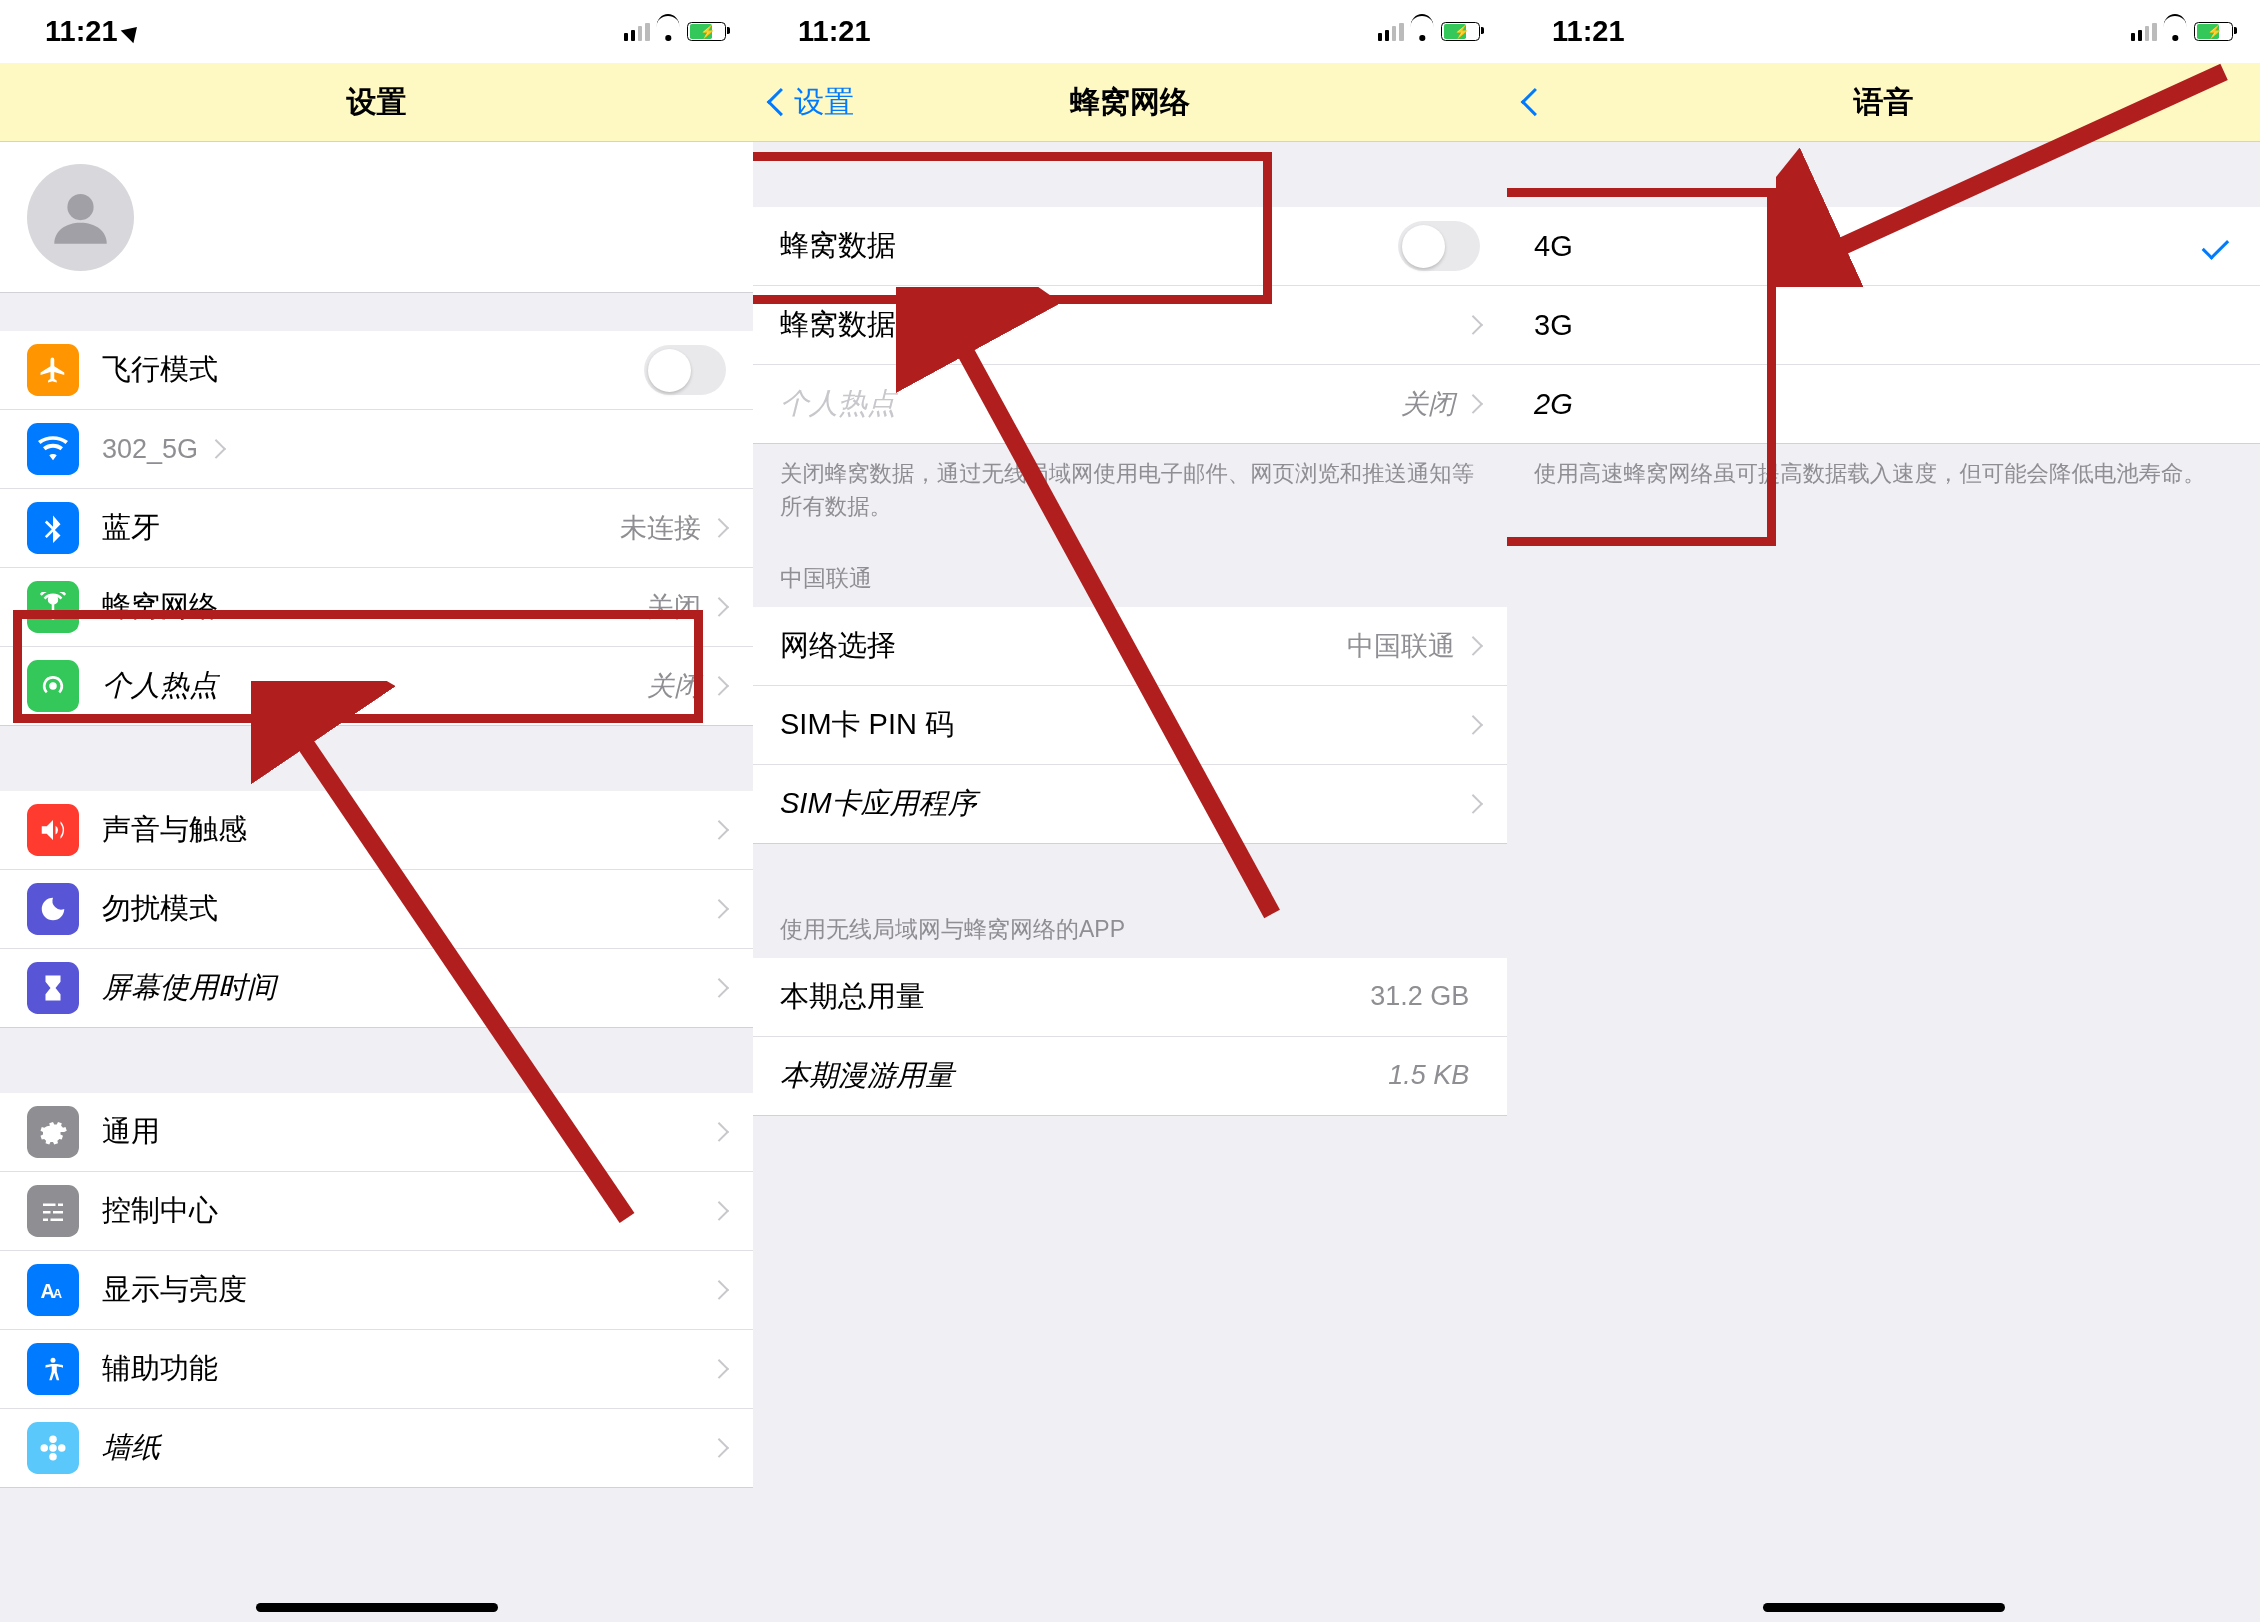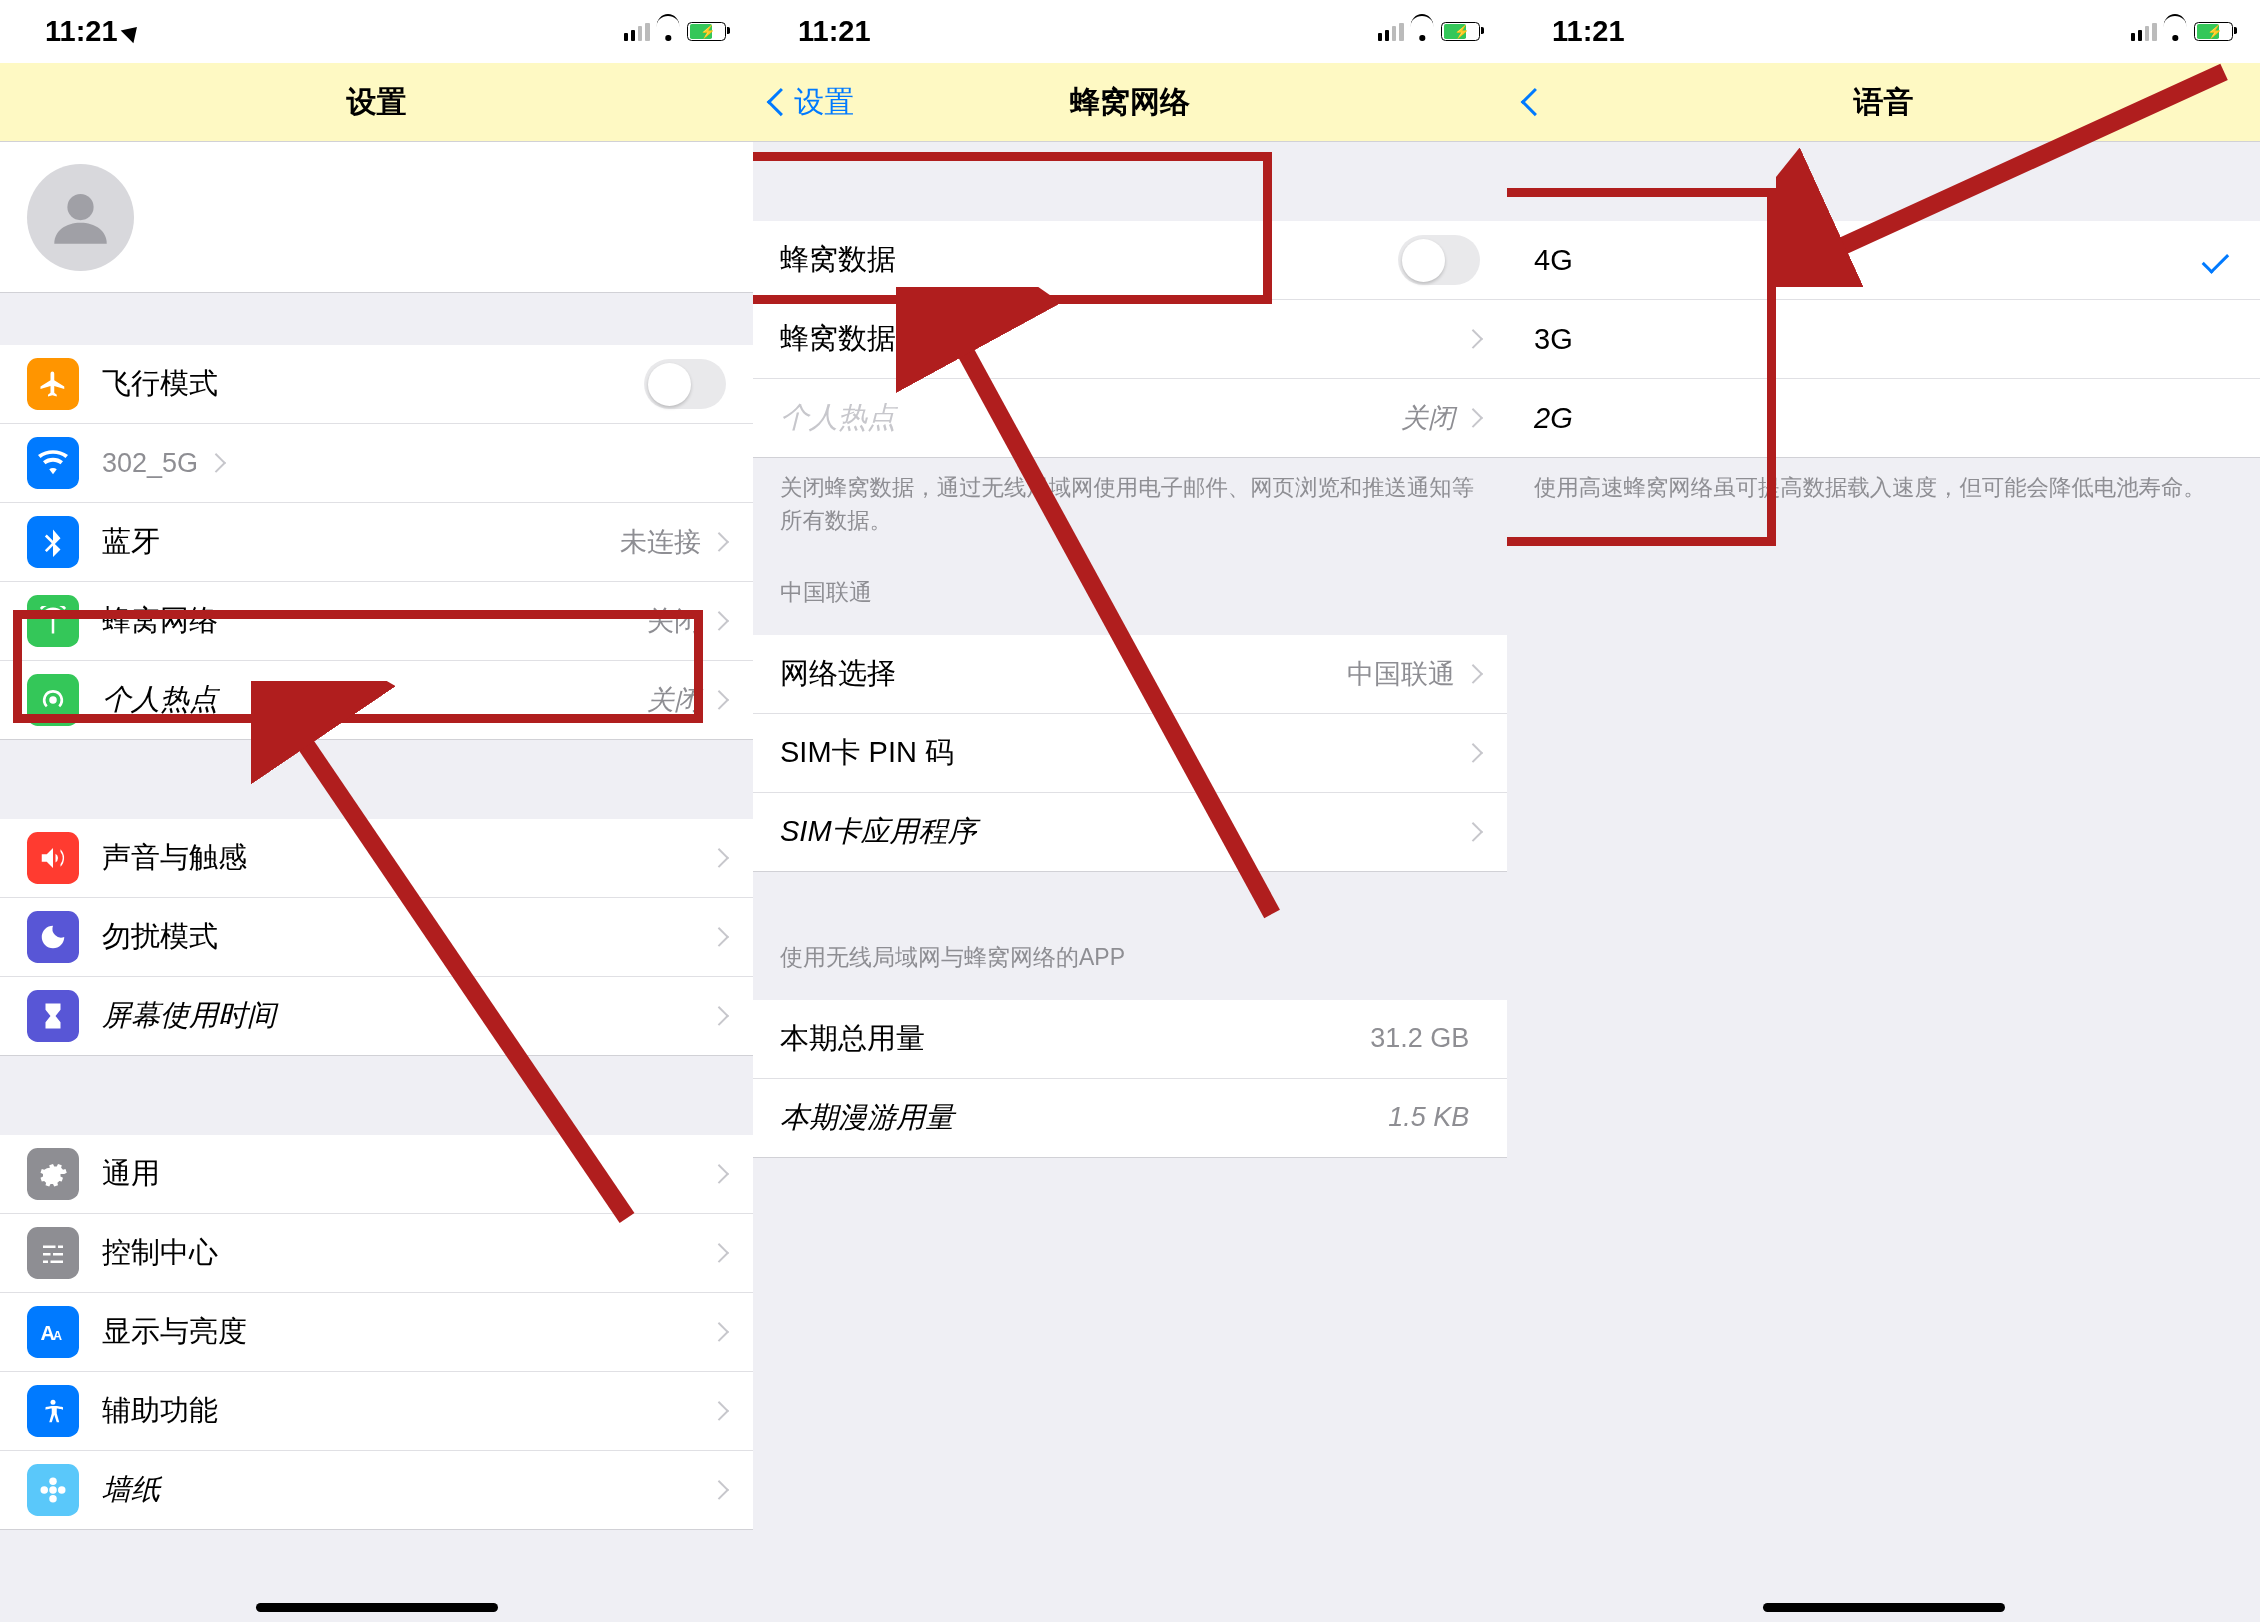--- a/index.html
+++ b/index.html
@@ -26,21 +26,21 @@
   .batt i{position:absolute;left:1.8px;top:1.8px;bottom:1.8px;width:60%;background:#34c759;border-radius:1.8px;}
   .bolt{position:absolute;left:12.5px;top:0.9px;font-size:12.5px;color:#000;}
 
   
   .navbar { position:relative; height:79px; background:#fef9c3; display:flex; align-items:center; justify-content:center; border-bottom:0.9px solid #d1d1d6;}
   .nav-title { font-size:30px; font-weight:600; }
   .nav-back { position:absolute; left:18px; top:0; bottom:0; display:flex; align-items:center; color:#007aff; font-size:30px; gap:3.6px;}
   .chev-left { width:19.7px;height:19.7px;border-left:3.6px solid #007aff;border-bottom:3.6px solid #007aff;transform:rotate(45deg);}
 
   
-  .group { margin-top:16px; }
+  .group { margin-top:2px; }
   .spacer { height:36px; }
   .section-h { padding:27px 27px 10.7px 27px; color:#8e8e93; font-size:23px; }
   .row { background:#fff; min-height:79px; display:flex; align-items:center; padding:0 27px 0 27px; border-bottom:0.9px solid #e0e0e4; position:relative;}
   .row:last-child{border-bottom:0.9px solid #d1d1d6;font-style:italic;}
   .row .label{ font-size:29px; flex:1; }
   .row .detail{ font-size:27px; color:#8e8e93; margin-right:10.7px;}
   .row .chev{ width:14.3px;height:14.3px;border-right:2.7px solid #c7c7cc;border-top:2.7px solid #c7c7cc;transform:rotate(45deg);}
   .row .check{ width:25px;height:14.3px;border-left:3.6px solid #007aff;border-bottom:3.6px solid #007aff;transform:rotate(-45deg);margin-right:5.4px;}
   .row .toggle{ width:82px;height:50px;background:#e9e9eb;border-radius:25px;position:relative;}
   .row .toggle i{position:absolute;left:3.6px;top:3.6px;width:43px;height:43px;background:#fff;border-radius:50%;box-shadow:0 1.8px 3.6px rgba(0,0,0,.2);}

